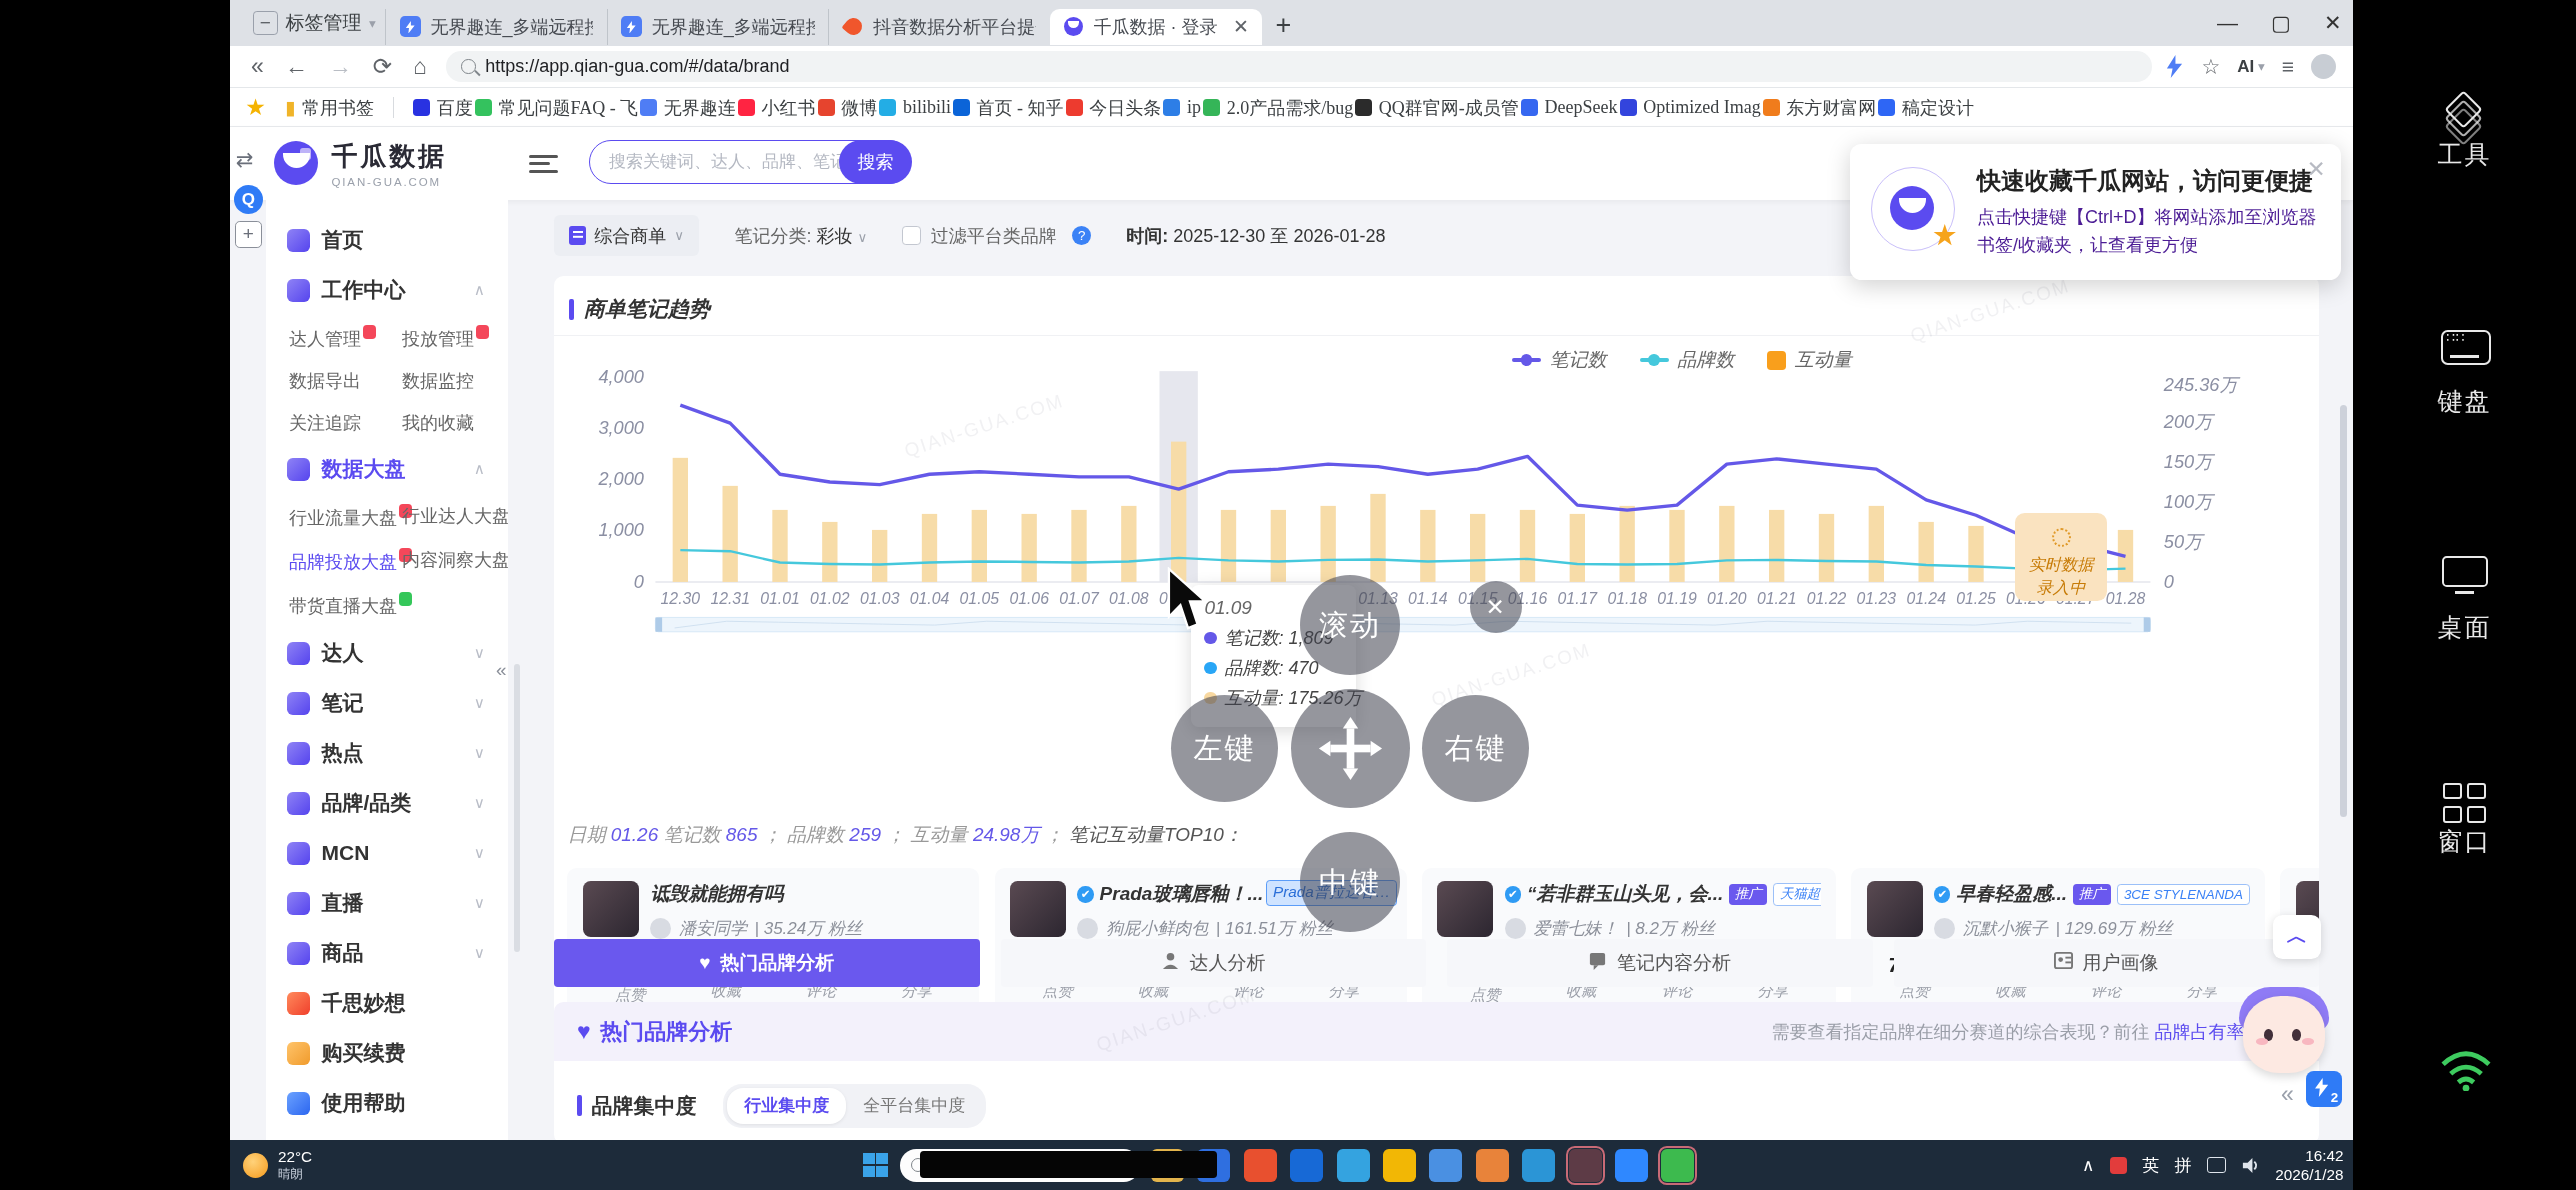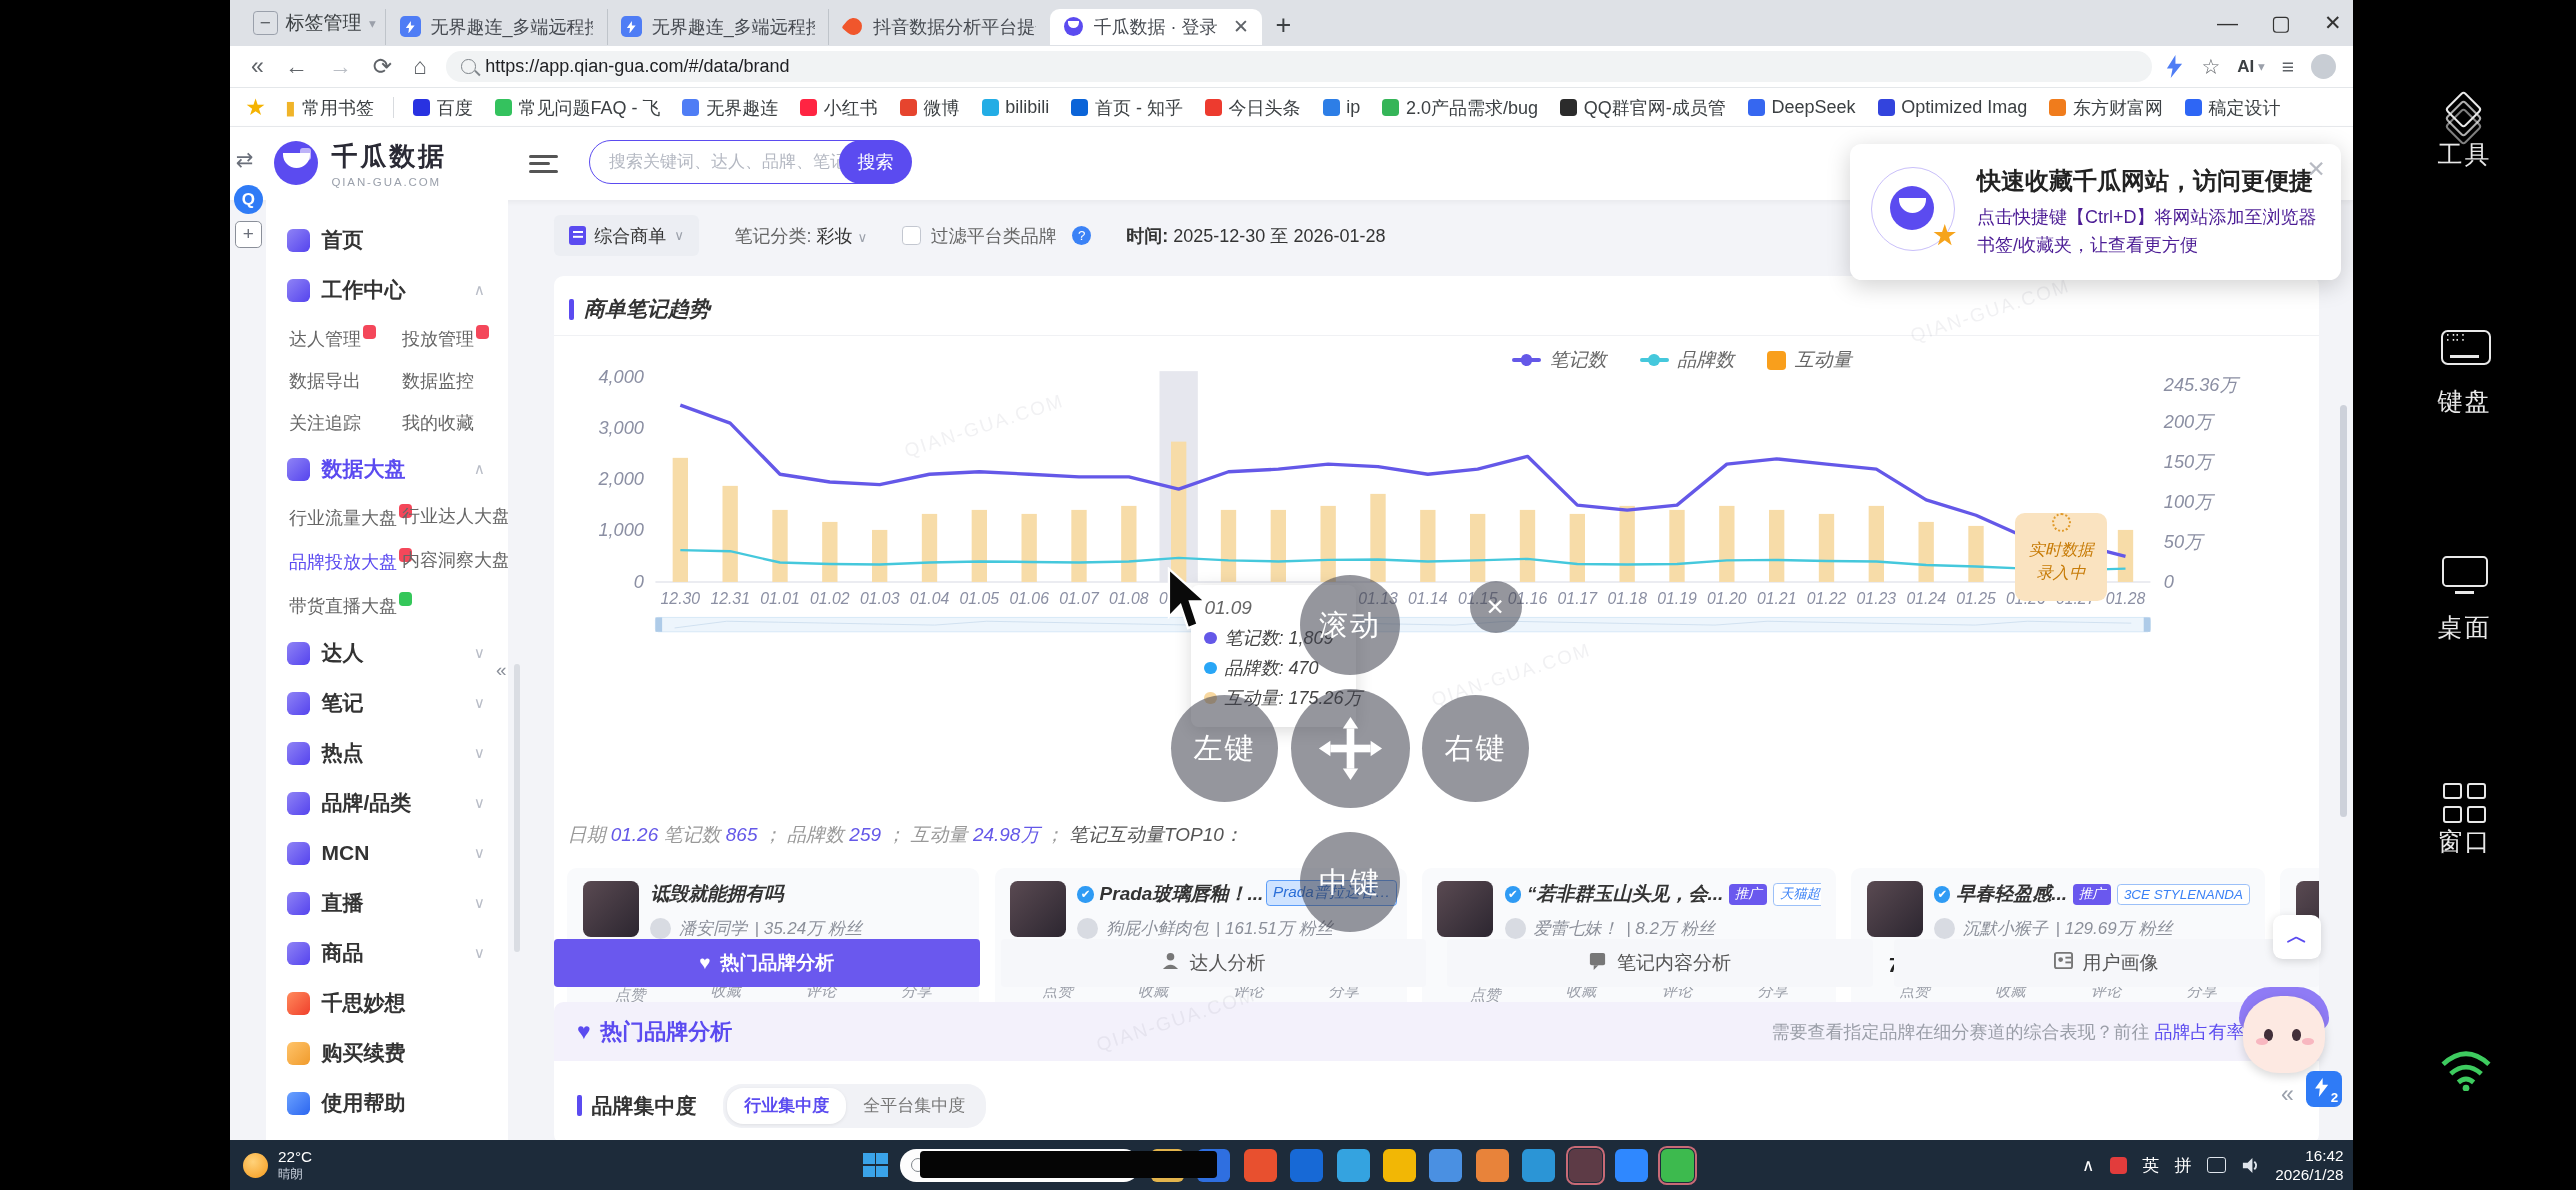--- a/index.html
+++ b/index.html
@@ -96,21 +96,21 @@
   .card-main { position:absolute; left:324px; top:149px; width:1765px; height:778px; background:#fff; border-radius:9.6px;font-style:italic; }
   .sec-title { position:absolute; display:flex; align-items:center; gap:9.6px; font-size:21px; font-weight:bold; color:#333; }
   .sec-bar { width:4.8px; height:21px; background:#5b4bf0; border-radius:1.9px; }
   .card-div { position:absolute; left:0; top:59px; width:100%; height:1px; background:#f0f1f4; }
   .legend { position:absolute; left:958px; top:71px; display:flex; gap:33px; align-items:center; font-size:19px; color:#666; }
   .lg-item { display:flex; align-items:center; gap:8.6px; }
   .lg-line { width:29px; height:3.8px; border-radius:1.9px; position:relative; }
   .lg-line::after { content:""; position:absolute; left:8.6px; top:-3.8px; width:11.5px; height:11.5px; border-radius:50%; background:inherit; }
   .lg-sq { width:19px; height:19px; border-radius:3.8px; }
 
-  .rt-badge { position:absolute; left:1461px; top:237px; width:92px; height:88px; background:#fae3c0; border-radius:9.6px; text-align:center; color:#c77b06; font-size:16.3px; padding-top:0; line-height:23px; }
+  .rt-badge { position:absolute; left:1461px; top:237px; width:92px; height:88px; background:#fae3c0; border-radius:9.6px; text-align:center; color:#c77b06; font-size:16.3px; padding-top:15px; line-height:23px; }
   .rt-badge .gear { display:inline-block; width:19px; height:19px; border:2.9px dotted #e09a2a; border-radius:50%; }
 
   .tooltip { position:absolute; left:637px; top:309px; width:165px; background:#fff; border-radius:7.7px; box-shadow:0 3.8px 17px rgba(0,0,0,.15); padding:11.5px 13.4px; z-index:5; }
   .tooltip .tt-date { color:#666; font-size:19px; margin-bottom:7.7px; }
   .tt-row { display:flex; align-items:center; gap:7.7px; font-size:18px; color:#444; margin:5.8px 0; white-space:nowrap; }
   .tt-dot { width:12.5px; height:12.5px; border-radius:50%; flex:0 0 auto; }
 
   .summary { position:absolute; left:13.4px; top:546px; font-size:19px; color:#999; }
 
   
@@ -288,21 +288,21 @@
       </div>
     </div>
 
     <div class="bookmarks">
       <span class="bm-star">★</span>
       <span class="bm">
         <span style="color:#f0b429;font-size:19px;">▮</span>
         <span>常用书签</span>
       </span>
       <span class="bm-sep"></span>
-      <span id="bmlist" style="display:flex;gap:22px;align-items:center;overflow:hidden;">
+      <span id="bmlist" style="display:flex;gap:2px;align-items:center;overflow:hidden;font-family:Liberation Serif, serif;">
           <span class="bm">
             <span class="ic" style="background: rgb(41, 50, 225);"></span>
             <span>百度</span>
           </span>
           <span class="bm">
             <span class="ic" style="background: rgb(52, 194, 94);"></span>
             <span>常见问题FAQ - 飞</span>
           </span>
           <span class="bm">
             <span class="ic" style="background: rgb(79, 125, 245);"></span>

